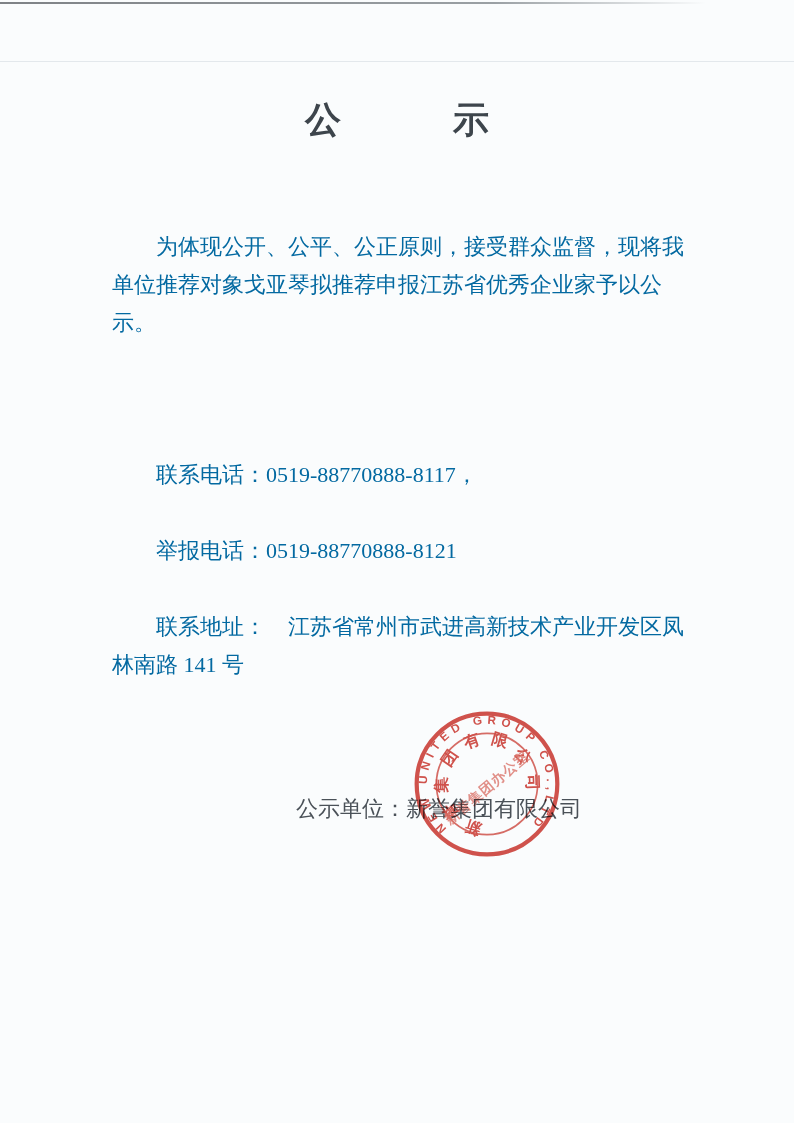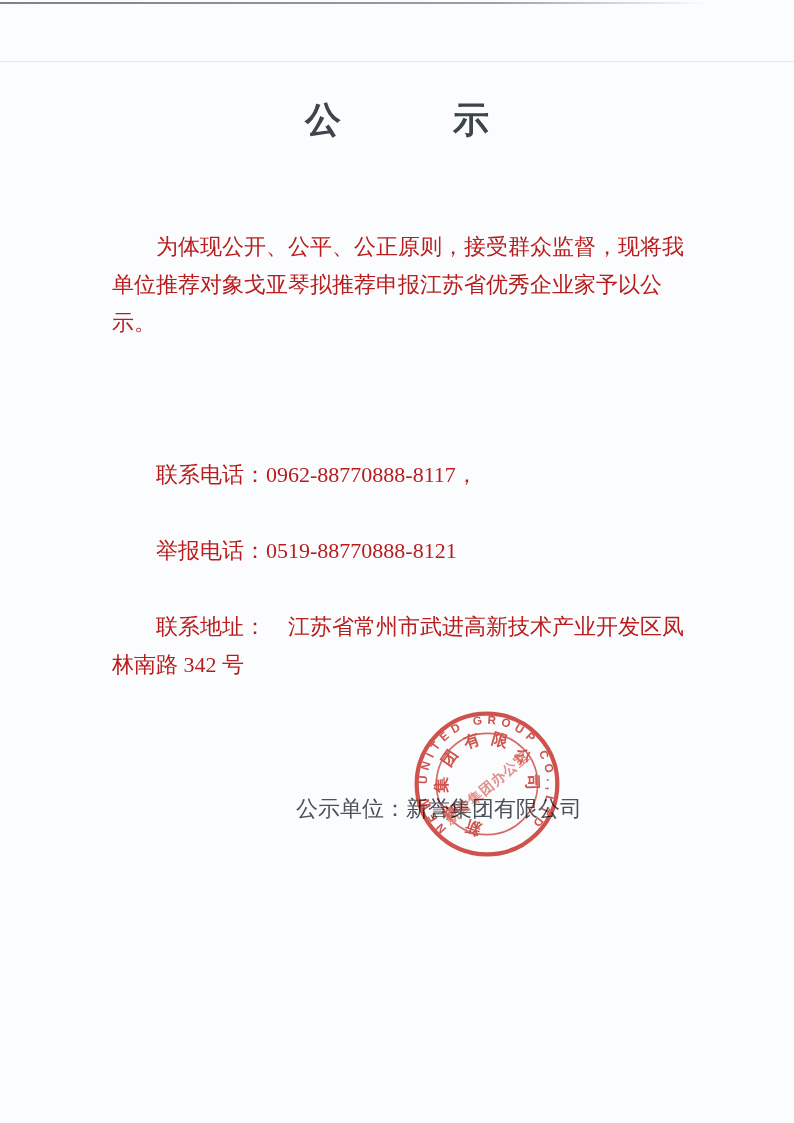--- a/index.html
+++ b/index.html
@@ -30,21 +30,21 @@
     display: flex; justify-content: center; gap: 112px;
     font-size: 36px; font-weight: bold;
     color: #3d454c;
     line-height: 44px;
     letter-spacing: 0;
   }
   .body-text {
     position: absolute; top: 190px; left: 112px;
     width: 578px;
     font-size: 22px; line-height: 38px;
-    color: #b91c1c;
+    color: #0369a1;
     white-space: pre-line;
     text-align: left;
   }
   .body-text .para { margin: 0; }
   .body-text .contacts { margin-top: 38px; }
   .footer-block {
     position: absolute; top: 752px; left: 296px;
     font-size: 22px; line-height: 38px;
     color: #4a5158;
     white-space: pre-line;
@@ -71,24 +71,24 @@
   <div class="title-row">
     <span>公</span>
     <span>示</span>
   </div>
 
   <div class="body-text">
     <p class="para">　　为体现公开、公平、公正原则，接受群众监督，现将我
 单位推荐对象戈亚琴拟推荐申报江苏省优秀企业家予以公
 示。</p>
     <div class="contacts">
-      <div>　　联系电话：0962-88770888-8117，</div>
+      <div>　　联系电话：0519-88770888-8117，</div>
       <div>　　举报电话：0519-88770888-8121</div>
       <div>　　联系地址：　江苏省常州市武进高新技术产业开发区凤
-林南路 342 号</div>
+林南路 141 号</div>
     </div>
   </div>
 
   <div class="footer-block">
     <div>公示单位：新誉集团有限公司</div>
   </div>
 
   <svg class="seal" viewBox="0 0 160 160">
     <defs>
       <path id="sealOuterPath" d="M 37.2 127.6 A 64 64 0 1 1 122.8 32.4 A 64 64 0 1 1 37.2 127.6" fill="none"></path>

